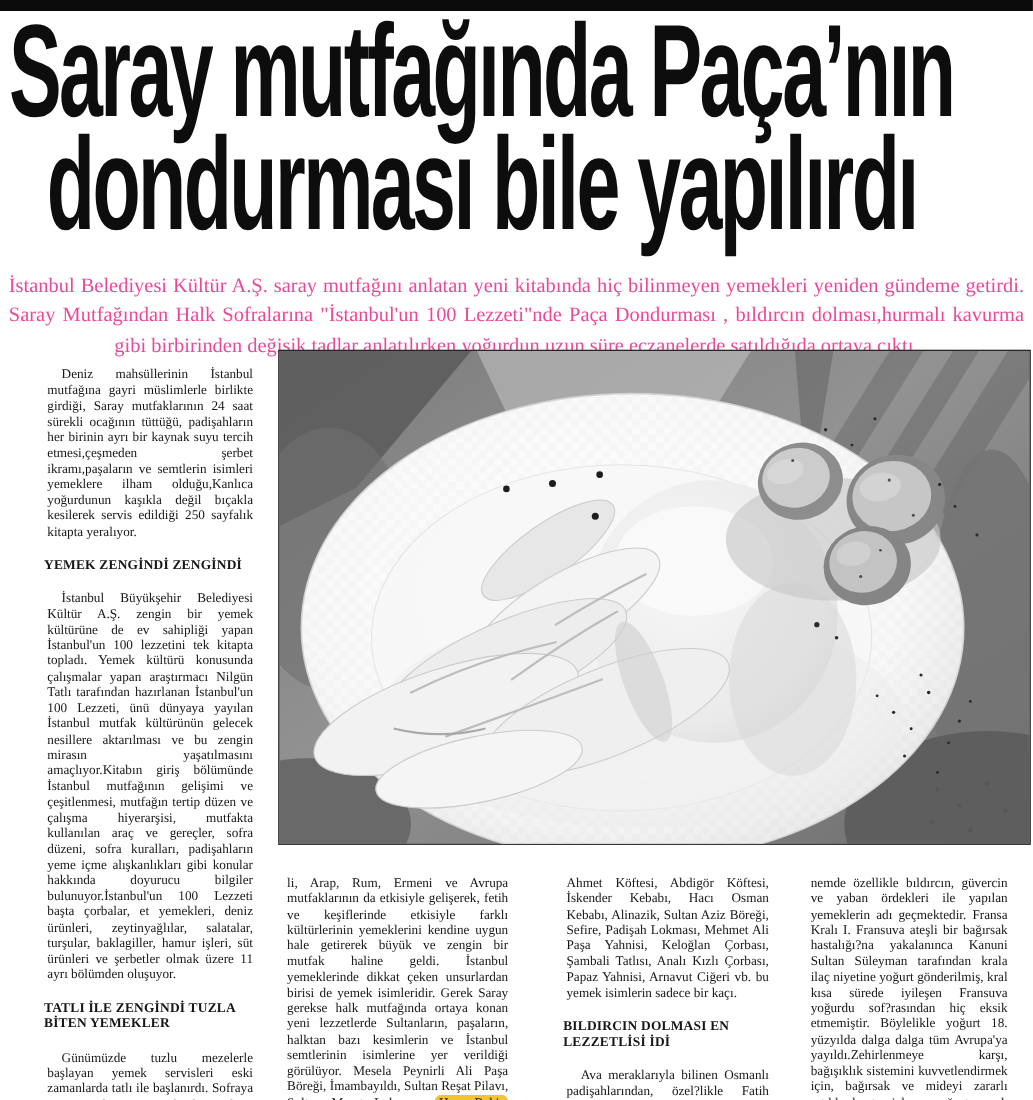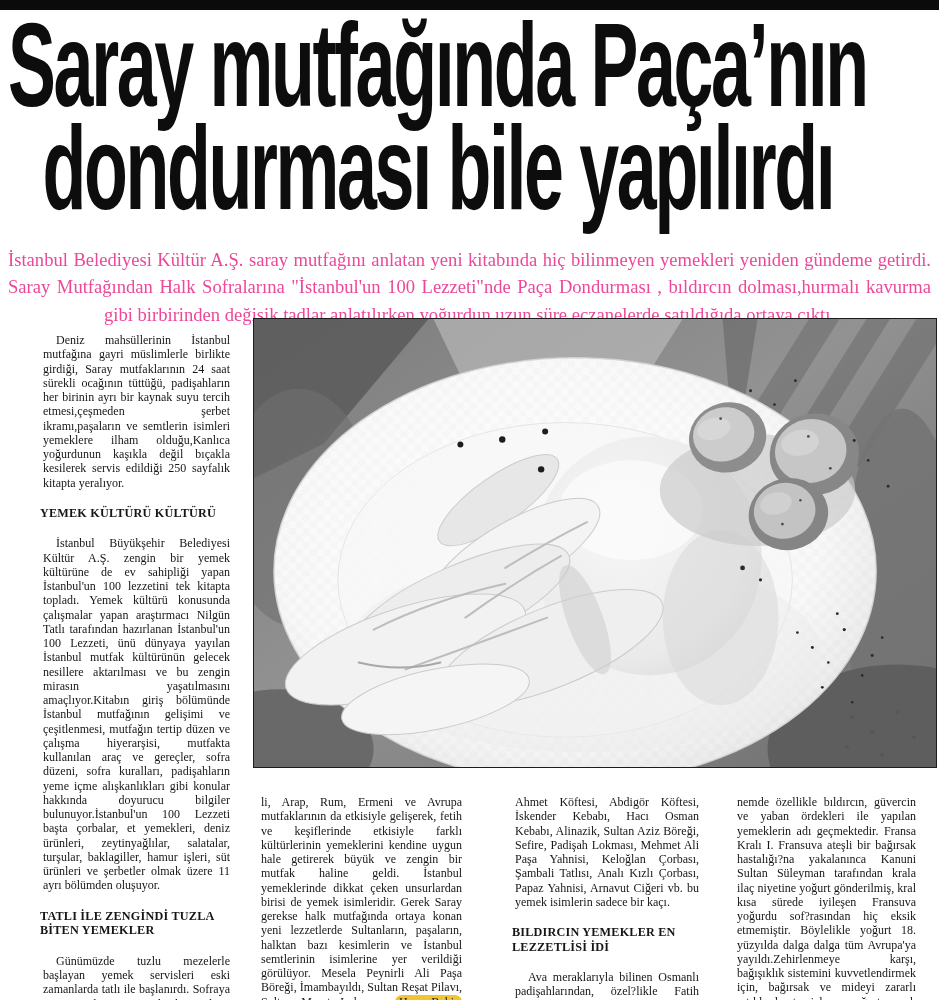--- a/index.html
+++ b/index.html
@@ -61,21 +61,21 @@
 
   <header class="headline">
     <div class="headline-line">Saray mutfağında Paça’nın</div>
     <div class="headline-line">dondurması bile yapılırdı</div>
   </header>
 
   <p class="lede">İstanbul Belediyesi Kültür A.Ş. saray mutfağını anlatan yeni kitabında hiç bilinmeyen yemekleri yeniden gündeme getirdi. Saray Mutfağından Halk Sofralarına "İstanbul'un 100 Lezzeti"nde Paça Dondurması , bıldırcın dolması,hurmalı kavurma gibi birbirinden değişik tadlar anlatılırken yoğurdun uzun süre eczanelerde satıldığıda ortaya çıktı.</p>
 
   <section class="col col-1">
     <p>Deniz mahsüllerinin İstanbul mutfağına gayri müslimlerle birlikte girdiği, Saray mutfaklarının 24 saat sürekli ocağının tüttüğü, padişahların her birinin ayrı bir kaynak suyu tercih etmesi,çeşmeden şerbet ikramı,paşaların ve semtlerin isimleri yemeklere ilham olduğu,Kanlıca yoğurdunun kaşıkla değil bıçakla kesilerek servis edildiği 250 sayfalık kitapta yeralıyor.</p>
-    <h3>YEMEK KÜLTÜRÜ KÜLTÜRÜ</h3>
+    <h3>YEMEK ZENGİNDİ ZENGİNDİ</h3>
     <p>İstanbul Büyükşehir Belediyesi Kültür A.Ş. zengin bir yemek kültürüne de ev sahipliği yapan İstanbul'un 100 lezzetini tek kitapta topladı. Yemek kültürü konusunda çalışmalar yapan araştırmacı Nilgün Tatlı tarafından hazırlanan İstanbul'un 100 Lezzeti, ünü dünyaya yayılan İstanbul mutfak kültürünün gelecek nesillere aktarılması ve bu zengin mirasın yaşatılmasını amaçlıyor.Kitabın giriş bölümünde İstanbul mutfağının gelişimi ve çeşitlenmesi, mutfağın tertip düzen ve çalışma hiyerarşisi, mutfakta kullanılan araç ve gereçler, sofra düzeni, sofra kuralları, padişahların yeme içme alışkanlıkları gibi konular hakkında doyurucu bilgiler bulunuyor.İstanbul'un 100 Lezzeti başta çorbalar, et yemekleri, deniz ürünleri, zeytinyağlılar, salatalar, turşular, baklagiller, hamur işleri, süt ürünleri ve şerbetler olmak üzere 11 ayrı bölümden oluşuyor.</p>
     <h3>TATLI İLE ZENGİNDİ TUZLA
 BİTEN YEMEKLER</h3>
     <p>Günümüzde tuzlu mezelerle başlayan yemek servisleri eski zamanlarda tatlı ile başlanırdı. Sofraya önce "tatlı yiyip tatlı konuşalım" anlamında bir kase bal veya reçel getirilip konuklara birer kaşık ikram edilirdi. Yemek bitirilip dua edildikten sonra tuzluktan "yapanın elleri dert görmesin, sağlık olsun" anlamında ağza biraz tuz alınırdı. Kitapta fulya, gül ve menekşe reçelleri sarayın en göz reçelleri olarak aktarılıyor.Reçeller sadece tatlı olarak tüketilmemiş, bazı hasta?lıkların tedavisi içinde de kullanılmıştır. Özellikle gül reçelinin mide ve karaciğere; gülhatmi, yasemin, menekşe, limon çiçeğinin de hazmı kolaylaştırdığı ve öksürüğe iyi geldiği biliniyor.</p>
 
   </section>
 
   <figure class="photo-box" style="margin:0">
     <svg viewBox="0 0 684 450" preserveAspectRatio="none" role="img">
       <defs>
@@ -211,21 +211,21 @@
       </g>
     </svg>
   </figure>
 
   <section class="col col-2">
     <p class="noindent"><span>li, Arap, Rum, Ermeni ve Avrupa mutfaklarının da etkisiyle gelişerek, fetih ve keşiflerinde etkisiyle farklı kültürlerinin yemeklerini kendine uygun hale getirerek büyük ve zengin bir mutfak haline geldi. İstanbul yemeklerinde dikkat çeken unsurlardan birisi de yemek isimleridir. Gerek Saray gerekse halk mutfağında ortaya konan yeni lezzetlerde Sultanların, paşaların, halktan bazı kesimlerin ve İstanbul semtlerinin isimlerine yer verildiği görülüyor. Mesela Peynirli Ali Paşa Böreği, İmambayıldı, Sultan Reşat Pilavı, Sultan Murat Lokması, </span><mark class="hl">Hacı Bekir Lokumu,</mark><span> Hanım Sultan Usulü Şeftali Tatlısı, Hünkâr Beğendi, Davutpaşa Köftesi, Süleymaniye Çorbası, Vezir Parmağı, Ayşekadın Fasulye, Sultan</span></p>
   </section>
 
   <section class="col col-3">
     <p class="noindent">Ahmet Köftesi, Abdigör Köftesi, İskender Kebabı, Hacı Osman Kebabı, Alinazik, Sultan Aziz Böreği, Sefire, Padişah Lokması, Mehmet Ali Paşa Yahnisi, Keloğlan Çorbası, Şambali Tatlısı, Analı Kızlı Çorbası, Papaz Yahnisi, Arnavut Ciğeri vb. bu yemek isimlerin sadece bir kaçı.</p>
-    <h3>BILDIRCIN YEMEKLER EN
+    <h3>BILDIRCIN DOLMASI EN
 LEZZETLİSİ İDİ</h3>
     <p>Ava meraklarıyla bilinen Osmanlı padişahlarından, özel?likle Fatih Sultan Mehmet'in sık sık ava çıktığı rivayet edilir. Daha çok Beykoz ve çevresinde avlanmayı seven Fatih avlandıktan sonra mola ve?rir, hizmetkârlar da avlanan hayvanları pişirerek Sultan'a ikram edermiş. O dö-</p>
   </section>
 
   <section class="col col-4">
     <p class="noindent">nemde özellikle bıldırcın, güvercin ve yaban ördekleri ile yapılan yemeklerin adı geçmektedir. Fransa Kralı I. Fransuva ateşli bir bağırsak hastalığı?na yakalanınca Kanuni Sultan Süleyman tarafından krala ilaç niyetine yoğurt gönderilmiş, kral kısa sürede iyileşen Fransuva yoğurdu sof?rasından hiç eksik etmemiştir. Böylelikle yoğurt 18. yüzyılda dalga dalga tüm Avrupa'ya yayıldı.Zehirlenmeye karşı, bağışıklık sistemini kuvvetlendirmek için, bağırsak ve mideyi zararlı artıklardan temizleyen yoğurt yemek kültürümüzün olmazsa olmazlarından biridir. Kanser tedavisini olumlu yönde etkiyen yoğurt şifa dolu olduğundan uzun süre eczanelerde ilaç niyetine satılmış.</p>
   </section>
 
 </div>
 

